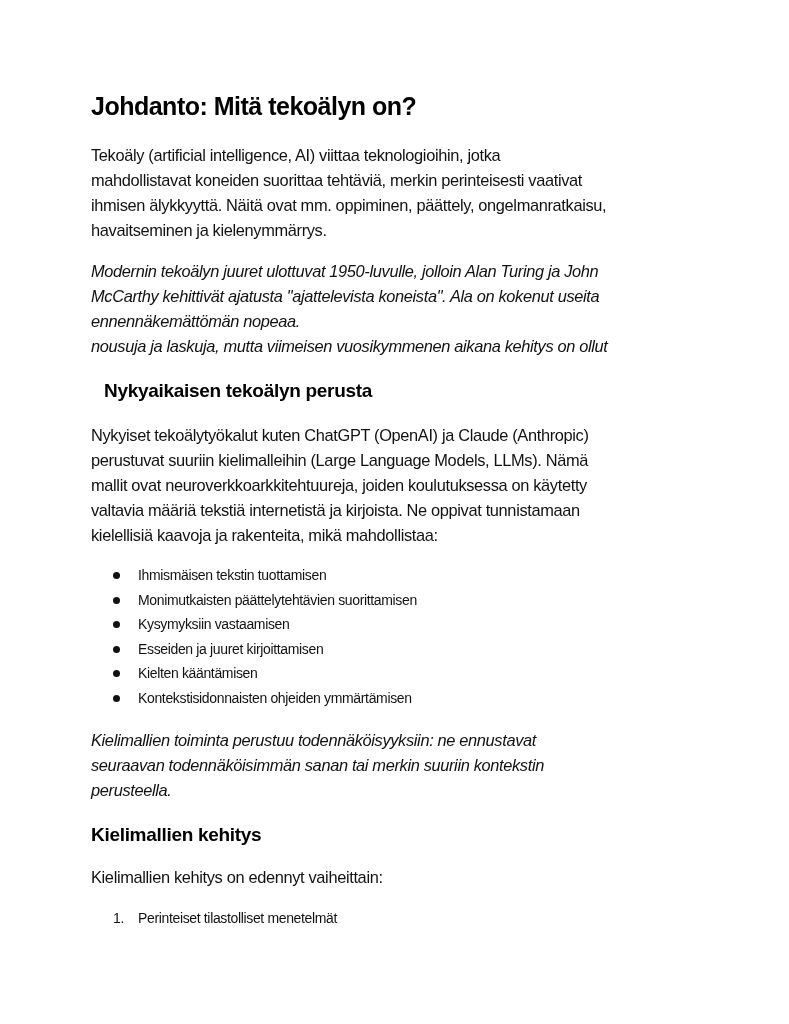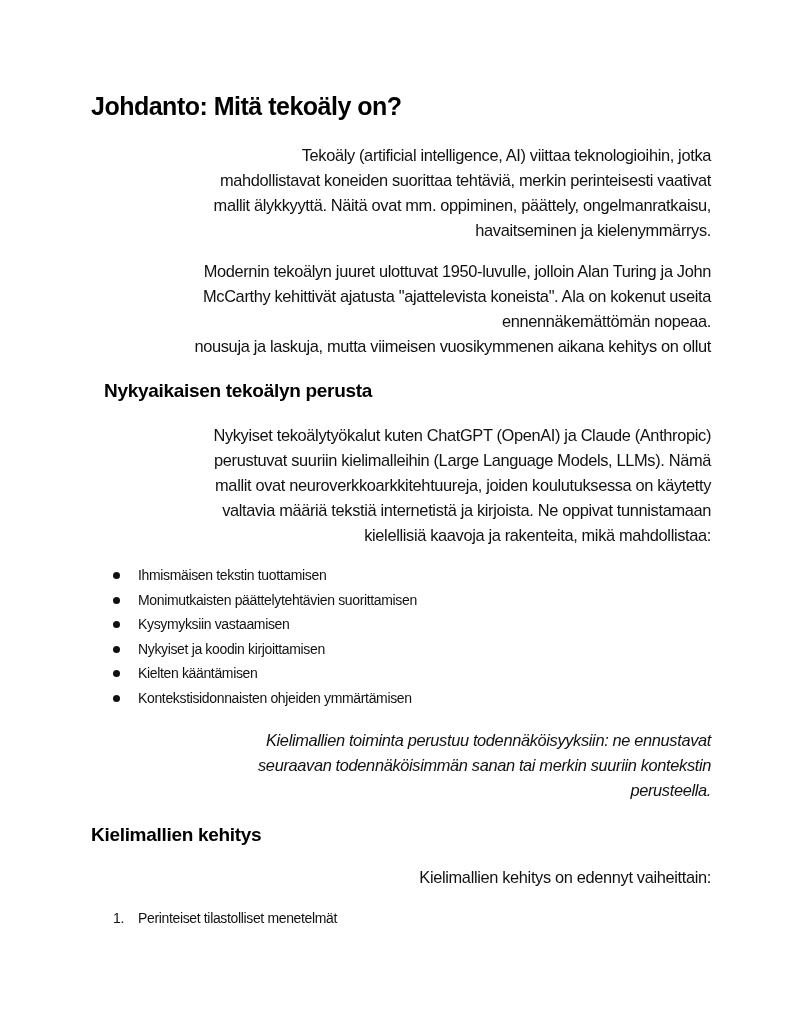--- a/index.html
+++ b/index.html
@@ -47,21 +47,20 @@
       left: 0;
       width: 620px;
       margin: 0;
       font-size: 16.4px;
       line-height: 25px;
       letter-spacing: -0.35px;
     }
     .para span.line {
       display: block;
       white-space: nowrap;
-      text-align: right;
     }
     ul.bullets, ol.numbers {
       position: absolute;
       left: 0;
       margin: 0;
       padding: 0;
       list-style: none;
       font-size: 14px;
       line-height: 24.6px;
       letter-spacing: -0.35px;
@@ -84,51 +83,51 @@
       position: absolute;
       left: 22px;
       top: 0;
     }
   </style>
 </head>
 <body>
 
 <div class="page">
 
-  <h1>Johdanto: Mitä tekoäly on?</h1>
+  <h1>Johdanto: Mitä tekoälyn on?</h1>
 
   <p class="para" style="top:143px;">
     <span class="line">Tekoäly (artificial intelligence, AI) viittaa teknologioihin, jotka</span>
     <span class="line">mahdollistavat koneiden suorittaa tehtäviä, merkin perinteisesti vaativat</span>
-    <span class="line">mallit älykkyyttä. Näitä ovat mm. oppiminen, päättely, ongelmanratkaisu,</span>
+    <span class="line">ihmisen älykkyyttä. Näitä ovat mm. oppiminen, päättely, ongelmanratkaisu,</span>
     <span class="line">havaitseminen ja kielenymmärrys.</span>
   </p>
 
-  <p class="para" style="top:259px;">
+  <p class="para" style="top:259px;font-style:italic;">
     <span class="line">Modernin tekoälyn juuret ulottuvat 1950-luvulle, jolloin Alan Turing ja John</span>
     <span class="line">McCarthy kehittivät ajatusta "ajattelevista koneista". Ala on kokenut useita</span>
     <span class="line">ennennäkemättömän nopeaa.</span>
     <span class="line">nousuja ja laskuja, mutta viimeisen vuosikymmenen aikana kehitys on ollut</span>
   </p>
 
   <h2 style="top:380px;margin-left:13px;">Nykyaikaisen tekoälyn perusta</h2>
 
   <p class="para" style="top:423px;">
     <span class="line">Nykyiset tekoälytyökalut kuten ChatGPT (OpenAI) ja Claude (Anthropic)</span>
     <span class="line">perustuvat suuriin kielimalleihin (Large Language Models, LLMs). Nämä</span>
     <span class="line">mallit ovat neuroverkkoarkkitehtuureja, joiden koulutuksessa on käytetty</span>
     <span class="line">valtavia määriä tekstiä internetistä ja kirjoista. Ne oppivat tunnistamaan</span>
     <span class="line">kielellisiä kaavoja ja rakenteita, mikä mahdollistaa:</span>
   </p>
 
   <ul class="bullets" style="top:563px;">
     <li><span class="bullet"></span><span>Ihmismäisen tekstin tuottamisen</span></li>
     <li><span class="bullet"></span><span>Monimutkaisten päättelytehtävien suorittamisen</span></li>
     <li><span class="bullet"></span><span>Kysymyksiin vastaamisen</span></li>
-    <li><span class="bullet"></span><span>Nykyiset ja koodin kirjoittamisen</span></li>
+    <li><span class="bullet"></span><span>Esseiden ja juuret kirjoittamisen</span></li>
     <li><span class="bullet"></span><span>Kielten kääntämisen</span></li>
     <li><span class="bullet"></span><span>Kontekstisidonnaisten ohjeiden ymmärtämisen</span></li>
   </ul>
 
   <p class="para" style="top:728px;font-style:italic;">
     <span class="line">Kielimallien toiminta perustuu todennäköisyyksiin: ne ennustavat</span>
     <span class="line">seuraavan todennäköisimmän sanan tai merkin suuriin kontekstin</span>
     <span class="line">perusteella.</span>
   </p>
 

